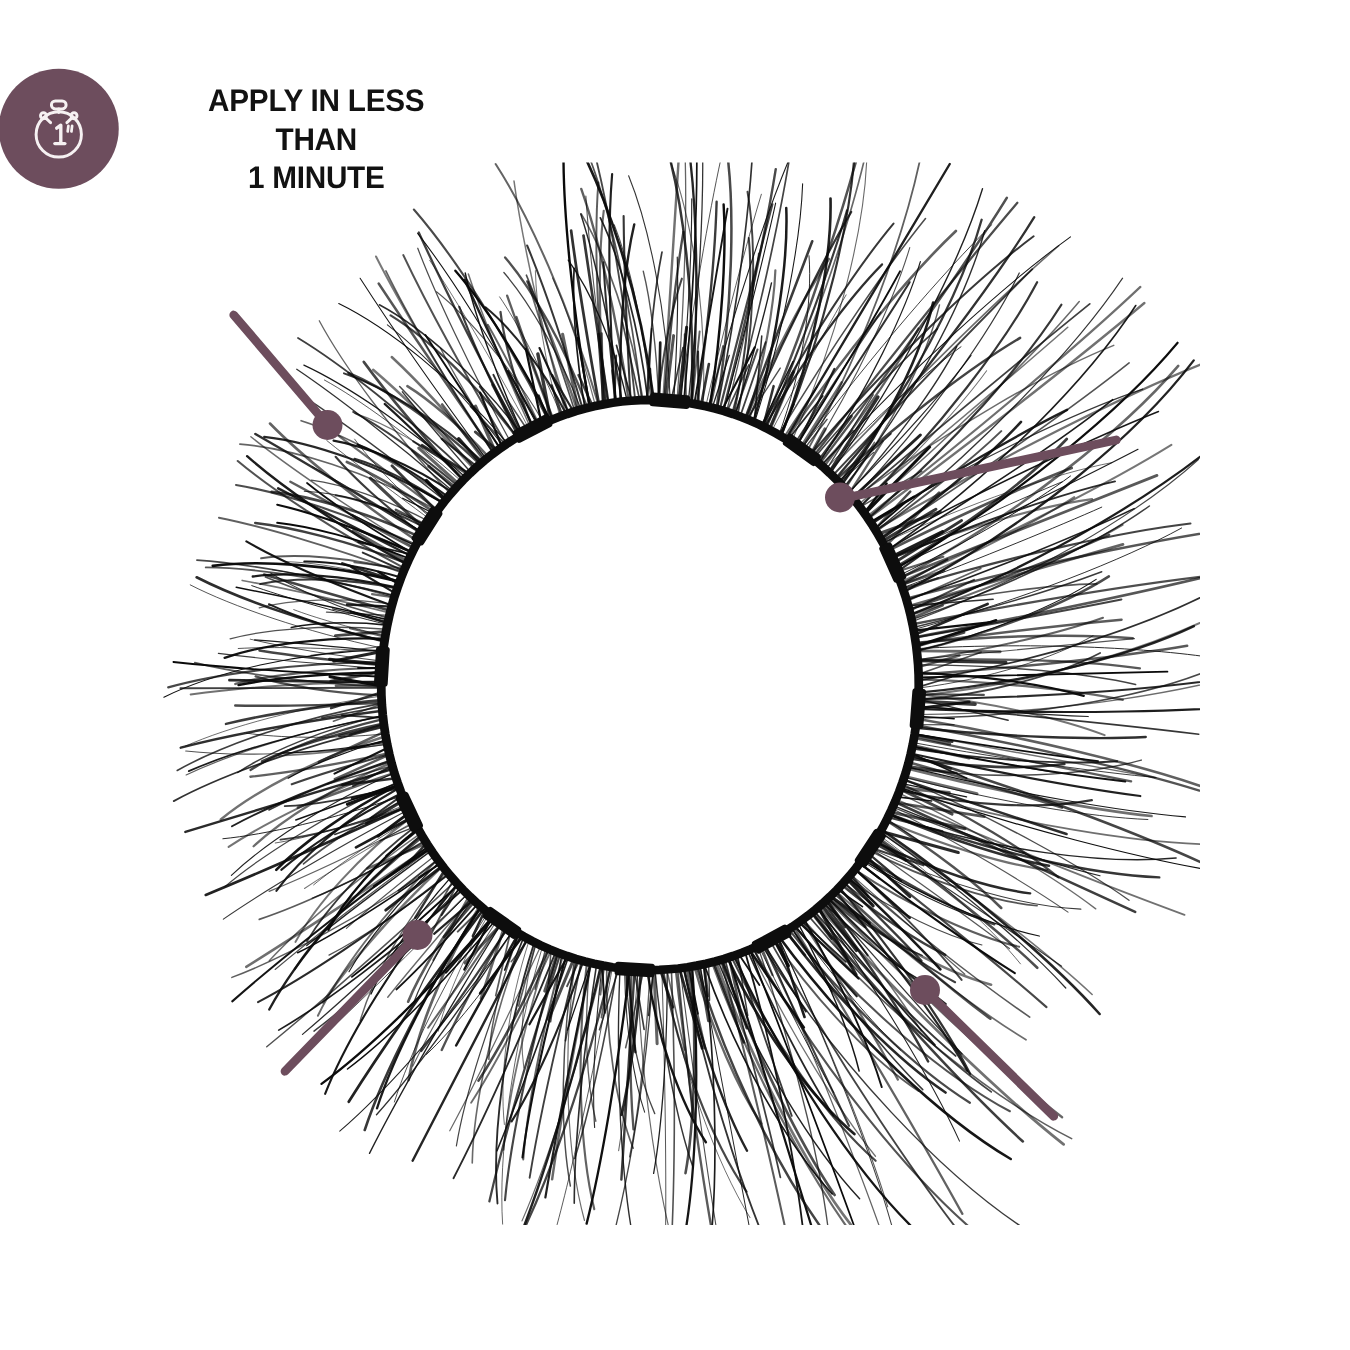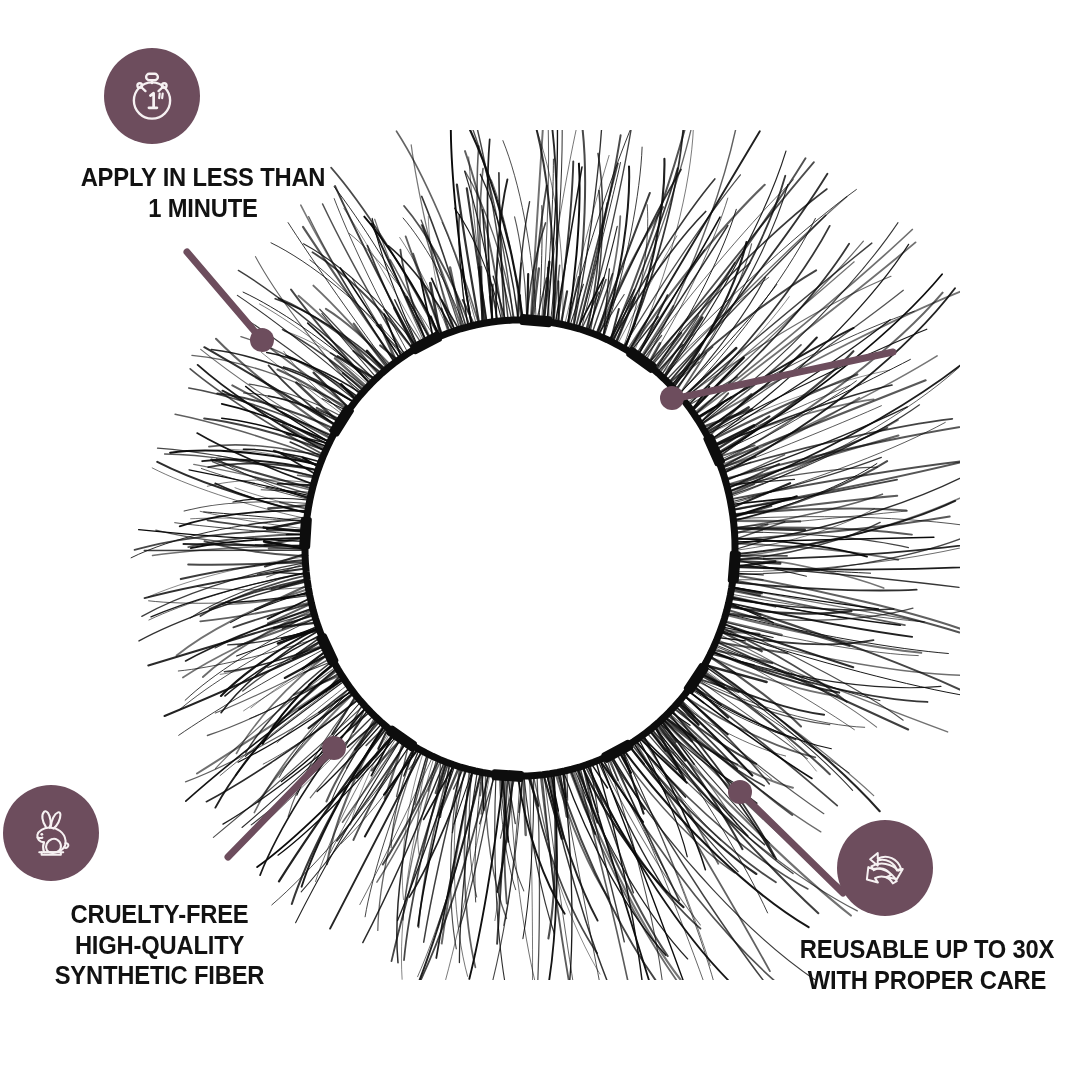--- a/index.html
+++ b/index.html
@@ -36,21 +36,22 @@
     top: 130px;
     width: 840px;
     height: 850px;
   }
   #product-layer svg { display: block; width: 100%; height: 100%; }
 
   
   .feature {
     position: absolute;
     display: flex;
-    flex-direction: column;
+    flex-direction: row;
+    align-items: center;
   }
 
   .badge {
     width: 96px;
     height: 96px;
     border-radius: 50%;
     background: #6d4d5d;
     display: flex;
     align-items: center;
     justify-content: center;
@@ -969,81 +970,15 @@
         <path d="M28.6 45.1 h8.8" stroke-width="3"></path>
 
         <path d="M40.5 29.4 l-0.6 5.0 M43.8 29.4 l-0.6 5.0" stroke-width="2.4"></path>
       </svg>
     </div>
     <div class="feature-label">APPLY IN LESS THAN
 1 MINUTE</div>
   </div>
 
 
-  <div class="feature" id="feature-cruelty">
-    <div class="badge">
-
-      <svg width="60" height="60" viewBox="0 0 64 64" fill="none" stroke="#f6f1f2" stroke-width="2.2" stroke-linecap="round" stroke-linejoin="round">
-
-        <path d="M26.5 25.5 C 22.5 19.5, 21.5 12.5, 24.5 9.5 C 27.5 7, 30.5 12, 31.5 18.5 C 32 22, 31.5 24.5, 30.5 26"></path>
-        <path d="M31.8 25.0 C 32.5 18.0, 35.5 11.5, 39.5 10.0 C 42.8 9.0, 42.8 14.5, 40.0 20.5 C 38.2 24.2, 36.0 26.2, 34.5 27.2"></path>
-
-        <path d="M30.0 26.2 C 24.0 26.6, 18.5 29.5, 17.5 34.0 C 16.6 38.4, 20.0 41.5, 24.5 42.0"></path>
-
-        <circle cx="22.2" cy="33.4" r="1.5" fill="#f6f1f2" stroke="none"></circle>
-
-        <path d="M17.8 36.6 C 19.5 37.5, 21.4 37.6, 22.8 37.0"></path>
-
-        <path d="M30.5 26.4 C 38.5 26.0, 46.5 31.5, 47.5 40.0 C 48.4 47.5, 42.5 52.5, 35.0 52.5 L 24.6 52.5"></path>
-
-        <path d="M33.0 38.5 C 27.5 40.5, 25.5 46.0, 27.5 50.0 C 29.5 53.8, 36.5 54.5, 40.5 51.0 C 44.0 47.8, 43.0 41.5, 38.5 39.0 C 36.8 38.0, 34.6 37.9, 33.0 38.5 Z"></path>
-
-        <path d="M47.2 43.0 C 50.5 42.2, 51.5 45.5, 49.5 47.2 C 48.4 48.2, 47.0 48.0, 46.2 47.2"></path>
-
-        <path d="M24.5 42.0 C 23.2 45.5, 23.4 49.5, 24.6 52.5"></path>
-
-        <path d="M19.5 52.6 L 45.0 52.6"></path>
-        <path d="M22.0 52.6 L 22.0 55.2 L 42.5 55.2 L 42.5 52.6"></path>
-      </svg>
-    </div>
-    <div class="feature-label">CRUELTY-FREE
-HIGH-QUALITY
-SYNTHETIC FIBER</div>
-  </div>
-
-  <div class="feature" id="feature-reusable">
-    <div class="badge">
-
-      <svg width="58" height="58" viewBox="0 0 64 64" fill="none" stroke="#f6f1f2" stroke-width="2.2" stroke-linejoin="round" stroke-linecap="round">
-
-        <path d="M24.0 21.6
-                 L 24.0 15.4
-                 L 15.6 22.4
-                 L 24.0 29.4
-                 L 24.0 23.6
-                 C 33.5 21.0, 42.5 26.0, 45.2 34.6
-                 L 49.6 32.6
-                 C 45.8 21.8, 34.8 16.4, 24.0 21.6 Z"></path>
-
-        <path d="M46.4 35.0
-                 L 51.6 33.0
-                 L 45.2 44.2
-                 L 33.4 42.2
-                 L 38.6 39.8
-                 C 34.4 32.2, 25.8 30.4, 19.6 34.4
-                 L 17.0 30.2
-                 C 26.4 24.6, 40.0 27.0, 46.4 35.0 Z"></path>
-
-        <path d="M18.4 33.2
-                 L 13.6 31.0
-                 L 12.0 44.6
-                 L 24.2 48.0
-                 L 21.0 43.2
-                 C 28.6 39.0, 37.0 42.0, 40.6 49.0
-                 L 45.0 46.6
-                 C 39.2 35.2, 26.8 31.2, 18.4 33.2 Z"></path>
-      </svg>
-    </div>
-    <div class="feature-label">REUSABLE UP TO 30X
-WITH PROPER CARE</div>
-  </div>
+
 
 </div>
 
 </body></html>

